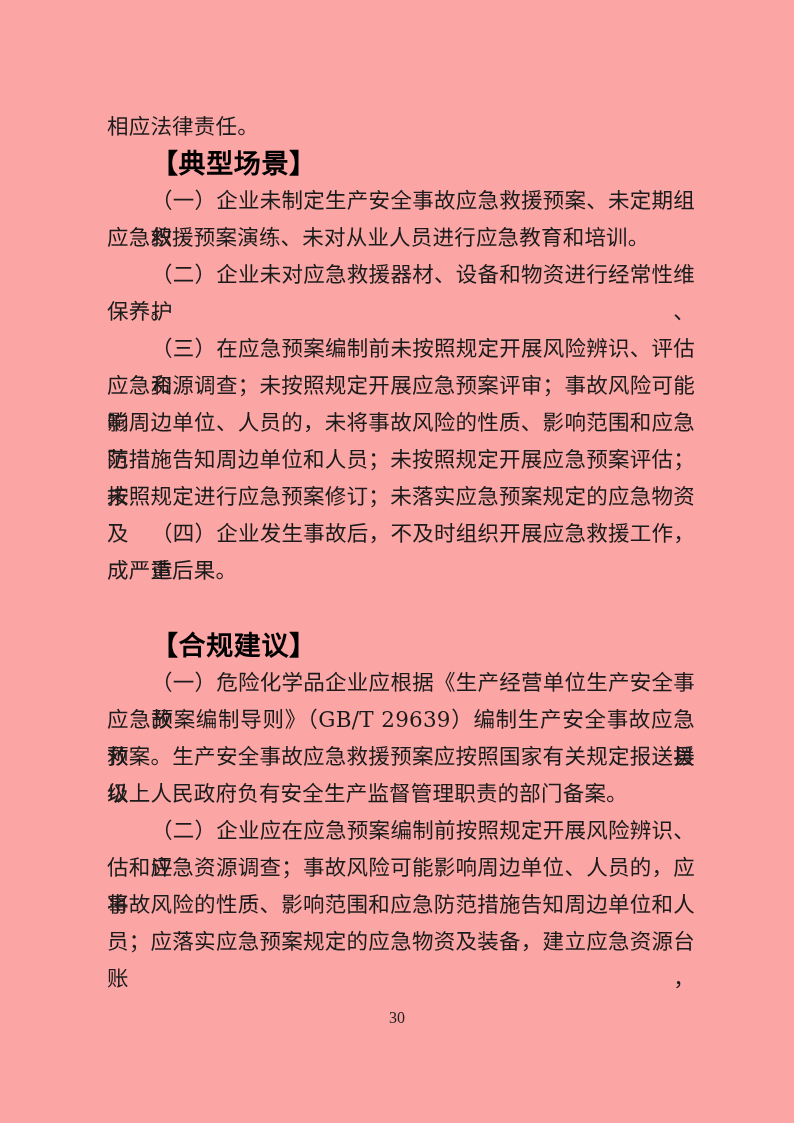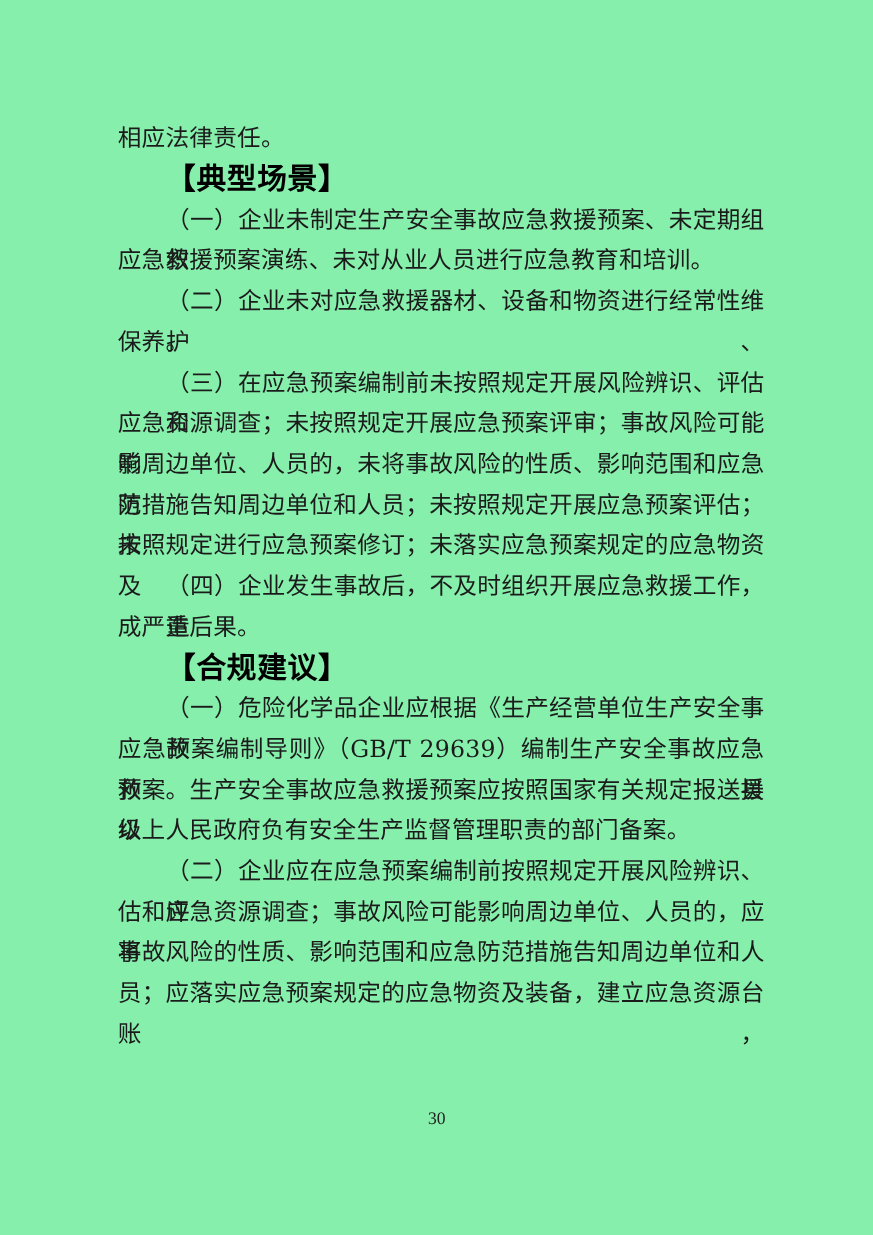--- a/index.html
+++ b/index.html
@@ -9,21 +9,21 @@
     background: #ffffff;
   }
   body {
     font-family: "DejaVu Serif", "Liberation Serif", serif;
     color: #1a1a1a;
   }
   .page {
     position: relative;
     width: 794px;
     height: 1123px;
-    background: #86efac;
+    background: #fca5a5;
     margin: 0 auto;
     overflow: hidden;
     box-sizing: border-box;
   }
   .text-column {
     position: absolute;
     left: 107px;
     top: 108px;
     width: 588px;
   }
@@ -79,21 +79,21 @@
       <div class="doc-line">应急救援预案演练、未对从业人员进行应急教育和培训。</div>
       <div class="doc-line justified indent" style="padding-left: 44px; width: calc(100% - 44px); box-sizing: content-box;">（二）企业未对应急救援器材、设备和物资进行经常性维护、</div>
       <div class="doc-line">保养。</div>
       <div class="doc-line justified indent" style="padding-left: 44px; width: calc(100% - 44px); box-sizing: content-box;">（三）在应急预案编制前未按照规定开展风险辨识、评估和</div>
       <div class="doc-line justified">应急资源调查；未按照规定开展应急预案评审；事故风险可能影</div>
       <div class="doc-line justified">响周边单位、人员的，未将事故风险的性质、影响范围和应急防</div>
       <div class="doc-line justified">范措施告知周边单位和人员；未按照规定开展应急预案评估；未</div>
       <div class="doc-line justified">按照规定进行应急预案修订；未落实应急预案规定的应急物资及</div>
       <div class="doc-line justified indent" style="padding-left: 44px; width: calc(100% - 44px); box-sizing: content-box;">（四）企业发生事故后，不及时组织开展应急救援工作，造</div>
       <div class="doc-line">成严重后果。</div>
-      <div class="heading-line indent" style="padding-left: 44px;">【合规建议】</div>
+      <div class="heading-line indent" style="padding-left: 44px; margin-top: 38px;">【合规建议】</div>
       <div class="doc-line justified indent" style="padding-left: 44px; width: calc(100% - 44px); box-sizing: content-box;">（一）危险化学品企业应根据《生产经营单位生产安全事故</div>
       <div class="doc-line justified">应急预案编制导则》（GB/T 29639）编制生产安全事故应急救援</div>
       <div class="doc-line justified">预案。生产安全事故应急救援预案应按照国家有关规定报送县级</div>
       <div class="doc-line">以上人民政府负有安全生产监督管理职责的部门备案。</div>
       <div class="doc-line justified indent" style="padding-left: 44px; width: calc(100% - 44px); box-sizing: content-box;">（二）企业应在应急预案编制前按照规定开展风险辨识、评</div>
       <div class="doc-line justified">估和应急资源调查；事故风险可能影响周边单位、人员的，应将</div>
       <div class="doc-line justified">事故风险的性质、影响范围和应急防范措施告知周边单位和人</div>
       <div class="doc-line justified">员；应落实应急预案规定的应急物资及装备，建立应急资源台账，</div>
     </div>
 

